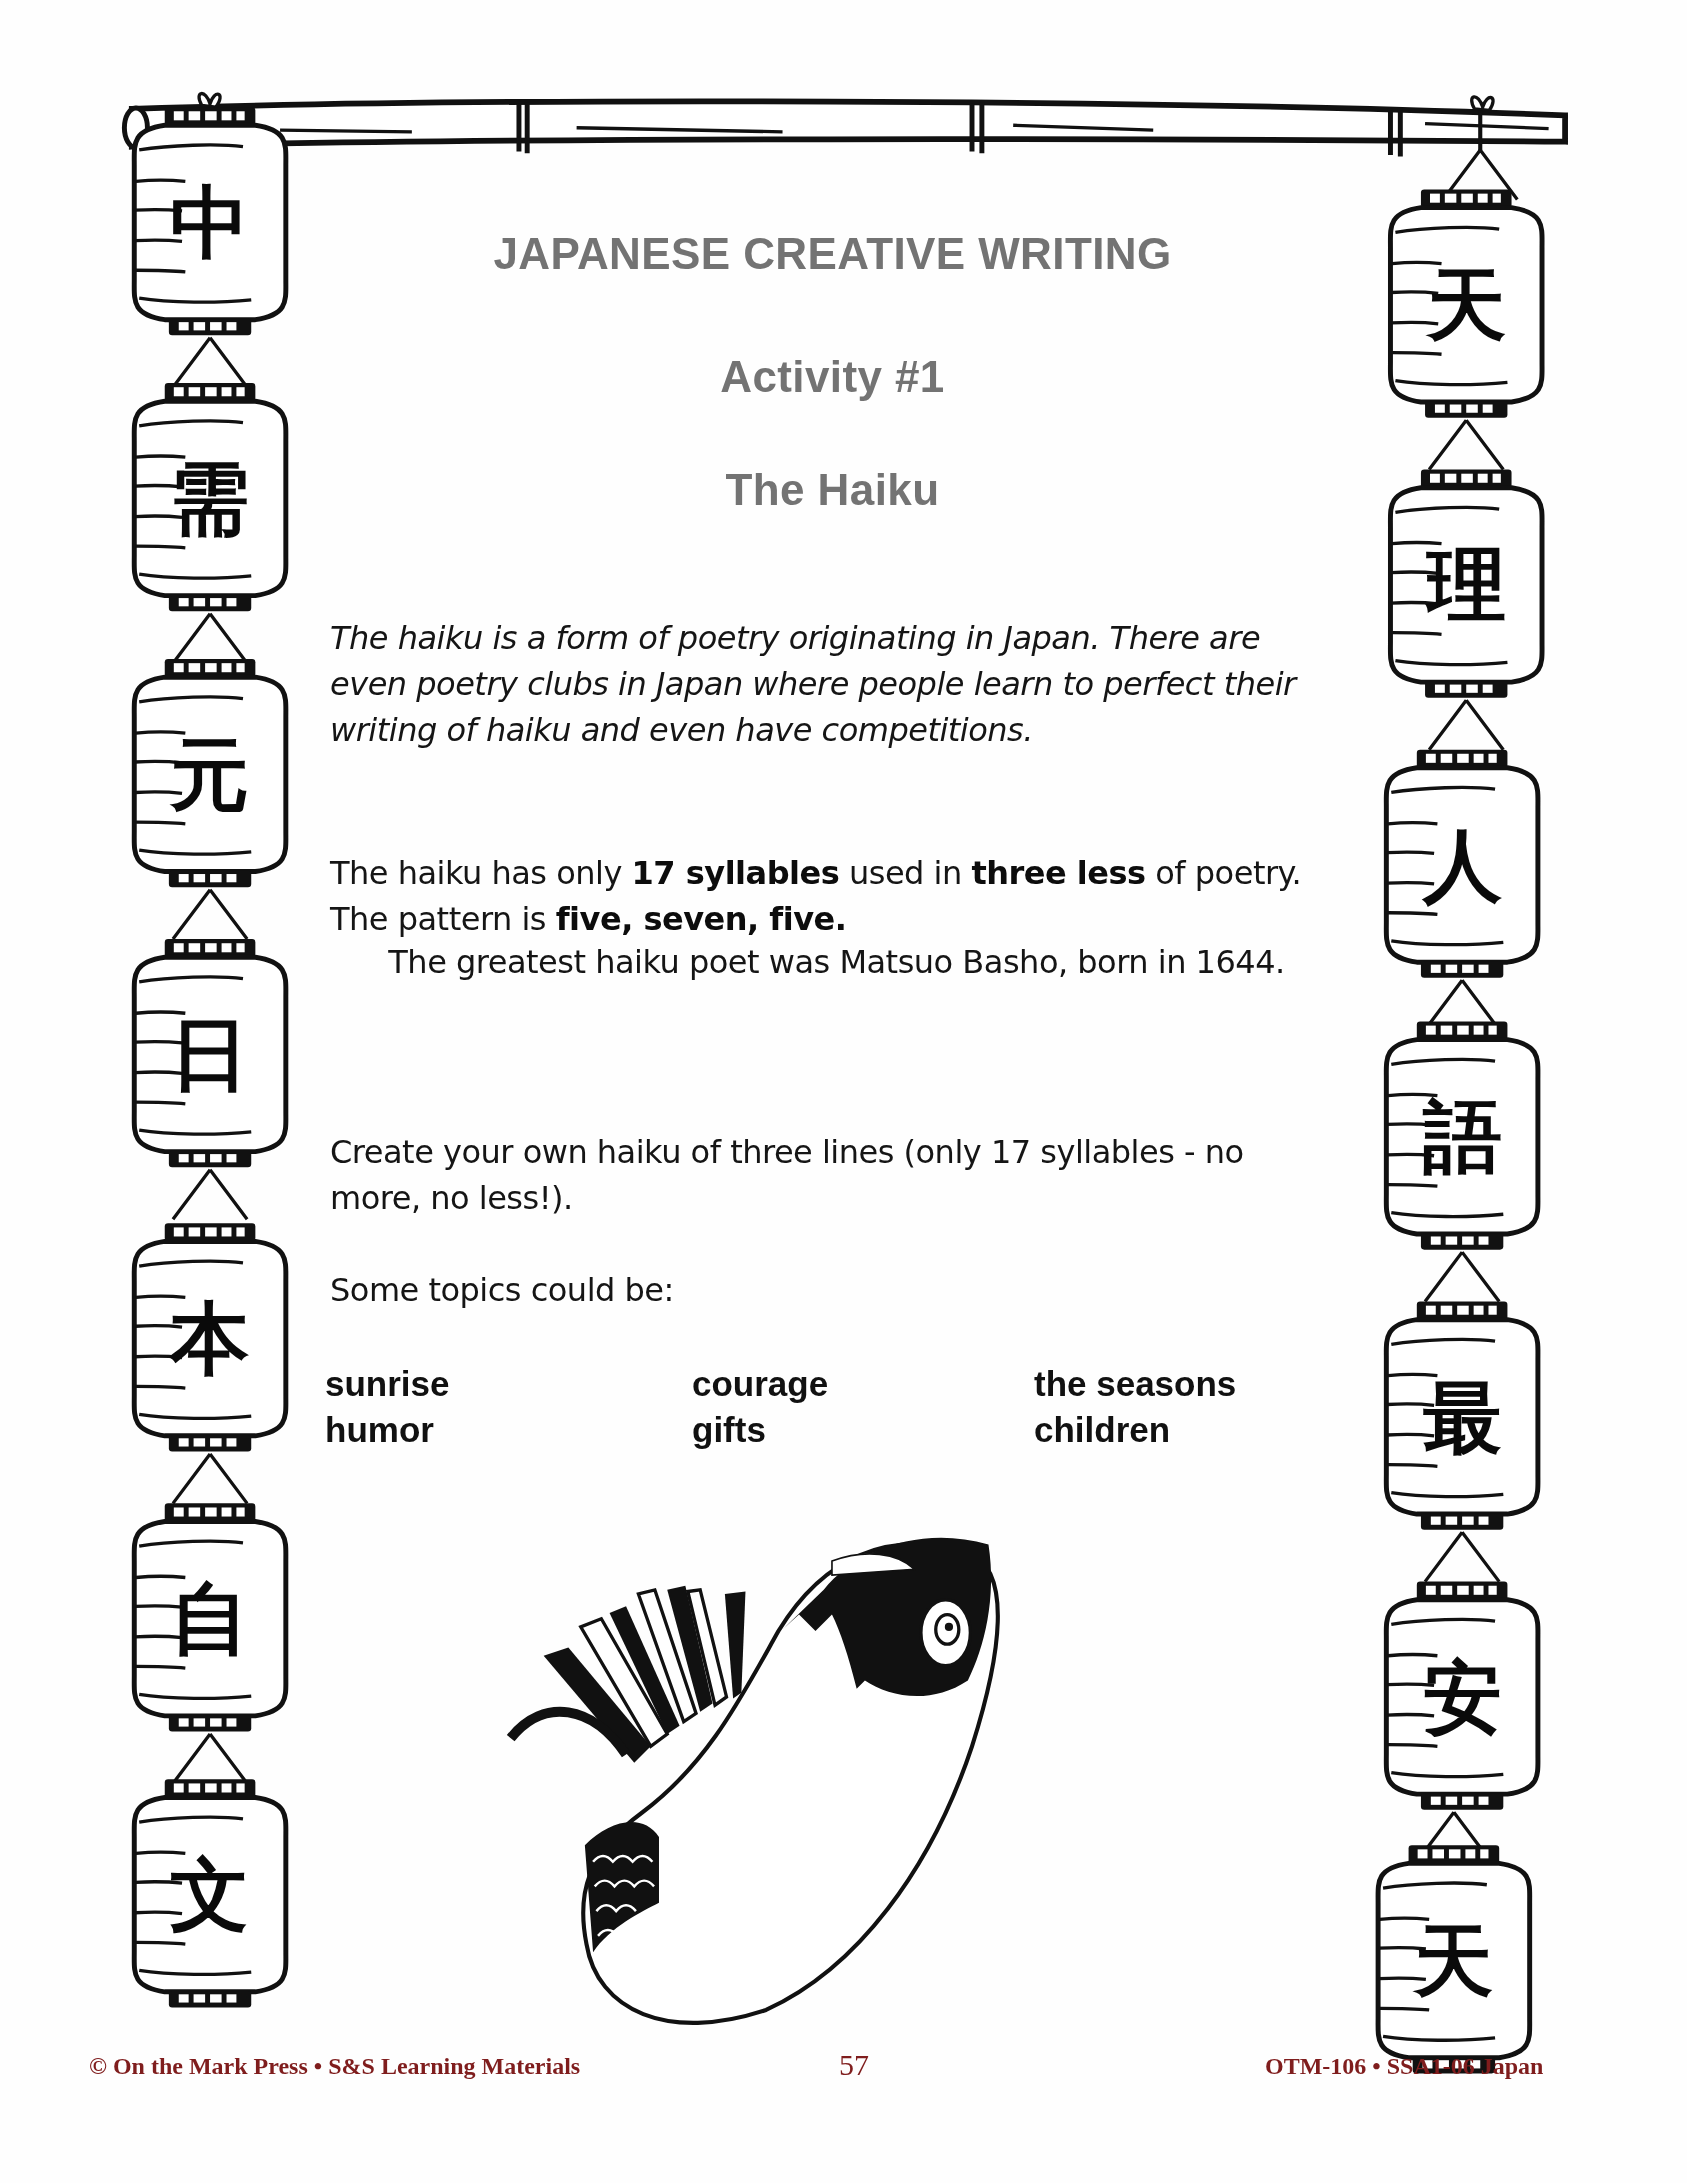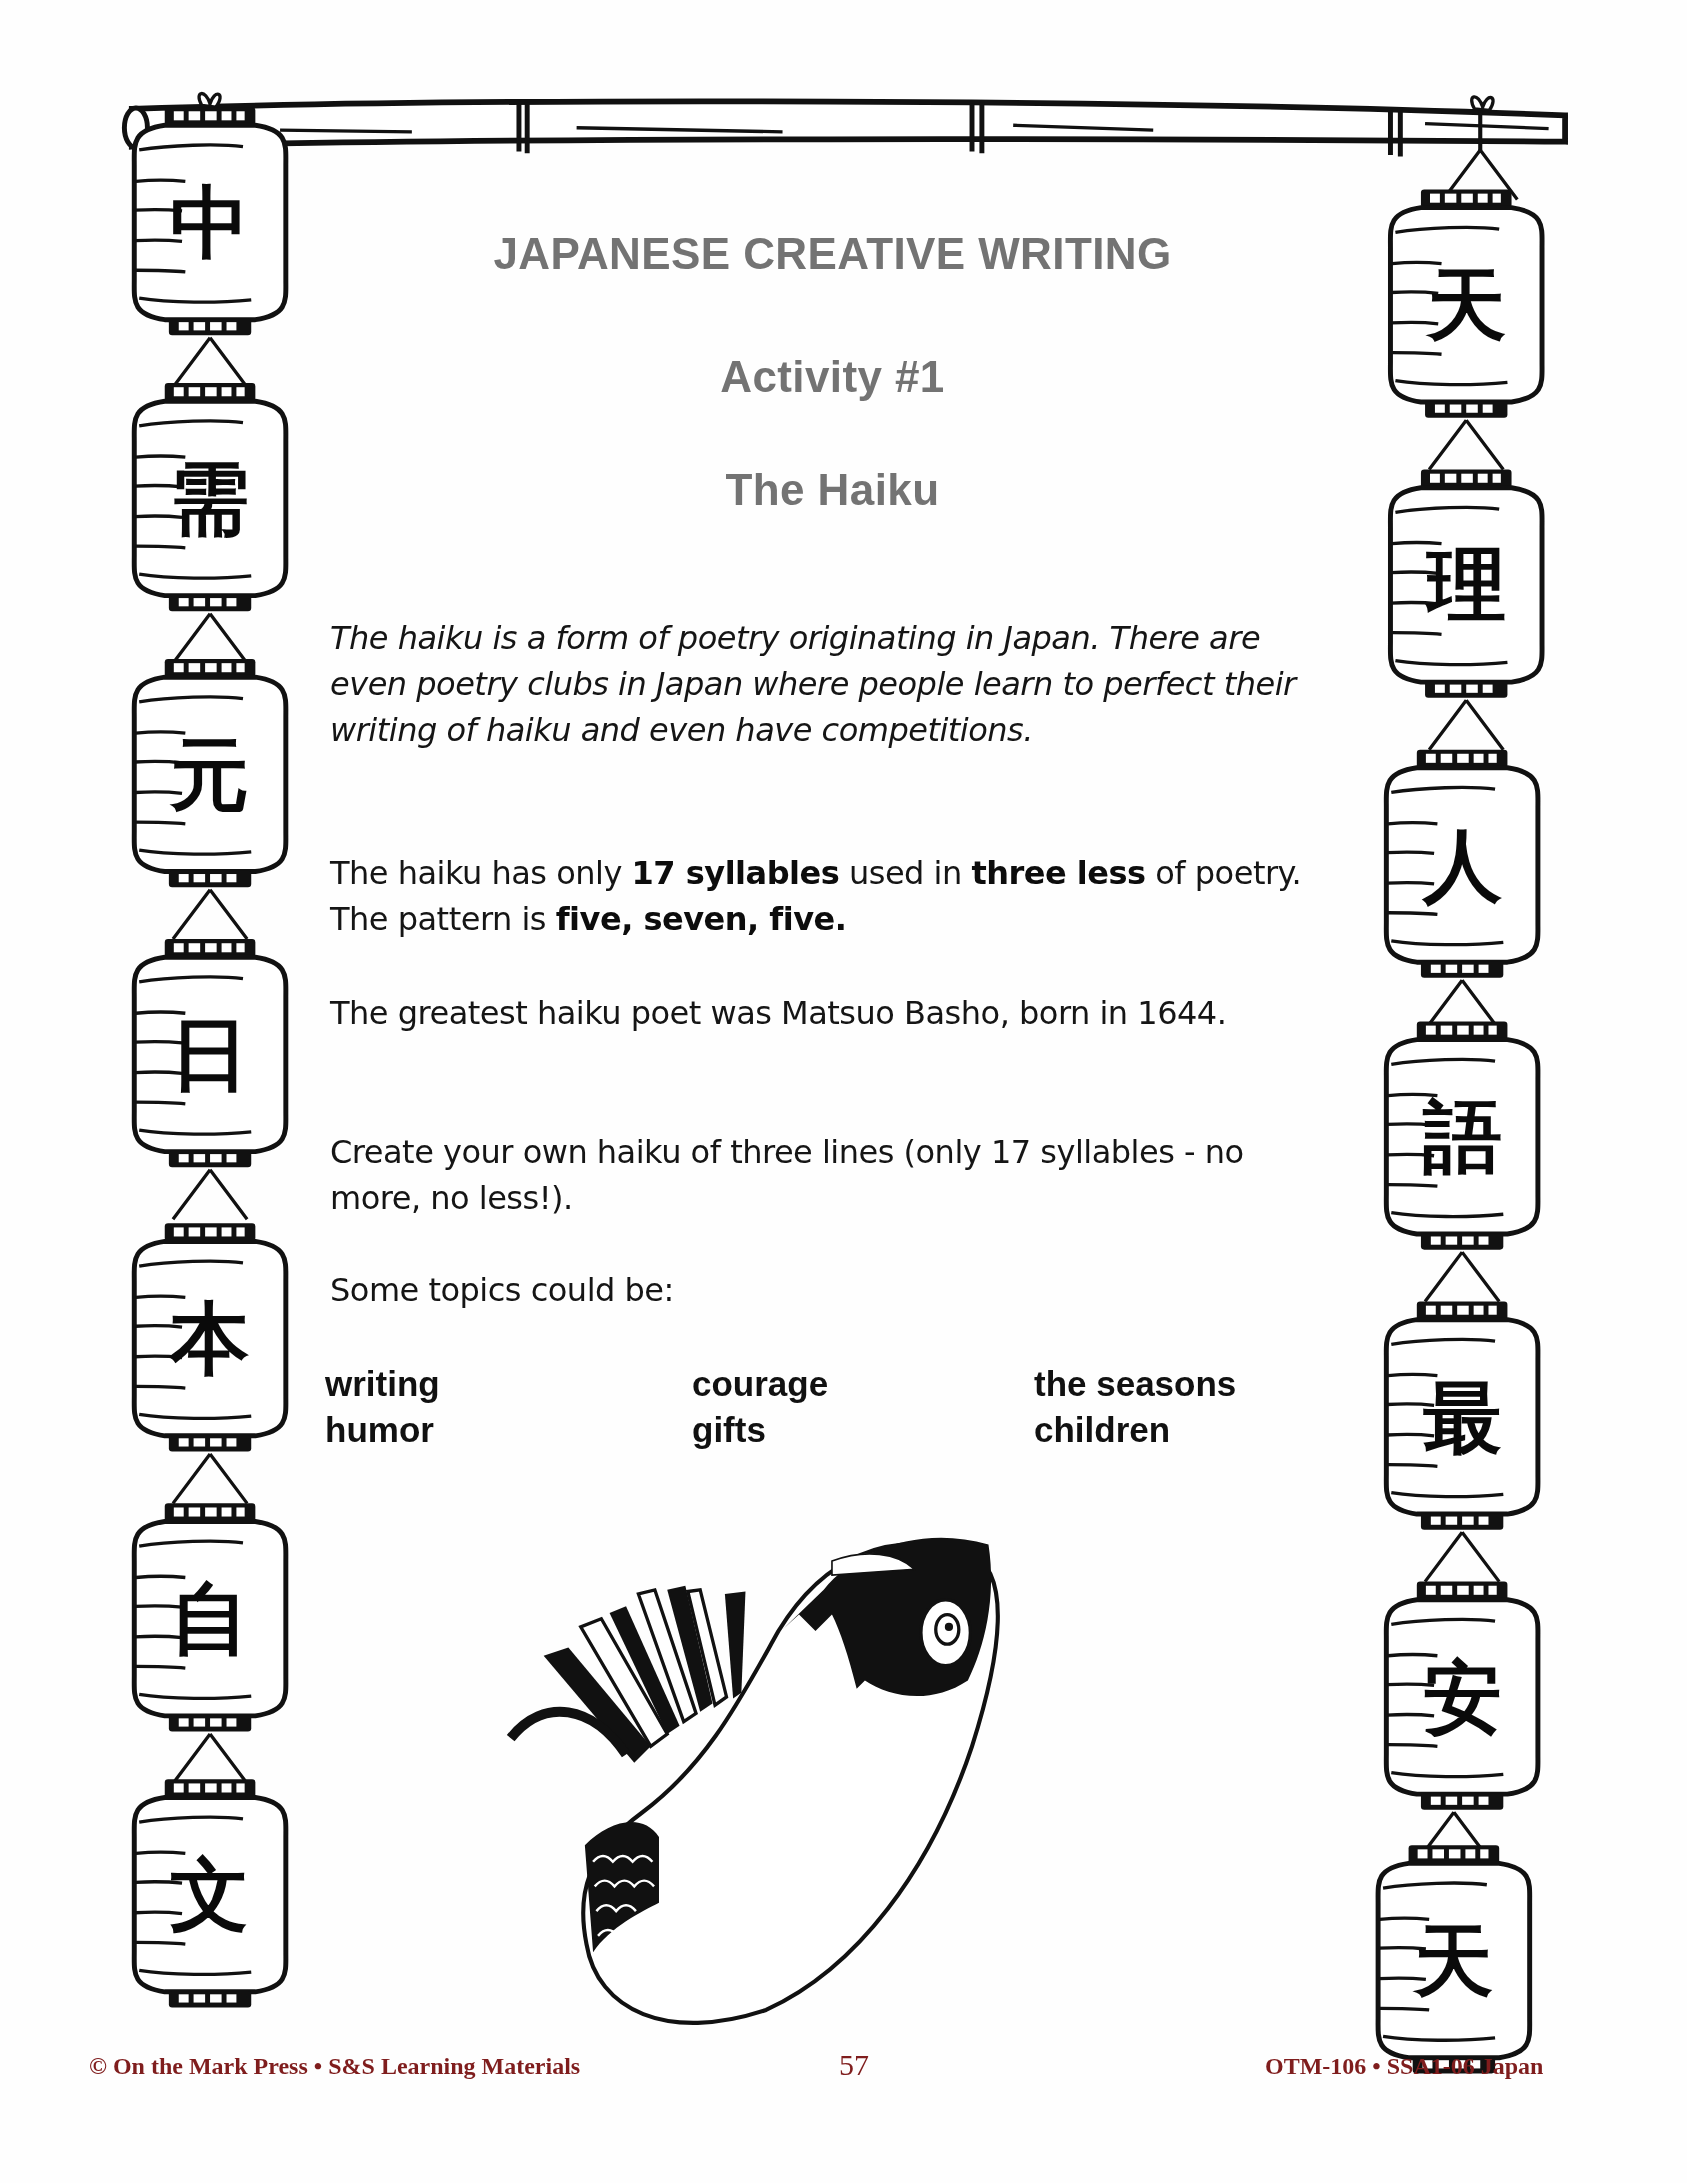--- a/index.html
+++ b/index.html
@@ -39,21 +39,21 @@
     left: 330px; width: 1013px;
     font-family: "DejaVu Sans", sans-serif;
     font-size: 32px;
     line-height: 46px;
     color: #151515;
     letter-spacing: -0.5px;
   }
   .body-text b { font-weight: bold; color: #0c0c0c; }
   .p1 { top: 615px; }
   .p2 { top: 850px; }
-  .p3 { top: 990px; }
+  .p3 { top: 939px; text-align: center; }
   .p4 { top: 1129px; }
   .p5 { top: 1267px; }
 
   .topics {
     position: absolute;
     left: 325px; top: 1361px; width: 1022px; height: 107px;
   }
   .topic {
     position: absolute;
     font-family: "Liberation Sans", sans-serif;
@@ -220,21 +220,21 @@
 
   <p class="body-text p2" style="margin:0;">
     <span>The haiku has only </span><b>17 syllables</b><span> used in </span><b>three less</b><span> of poetry.  The pattern is </span><b>five, seven, five.</b>
   </p>
 
   <p class="body-text p3" style="margin:0;">The greatest haiku poet was Matsuo Basho, born in 1644.</p>
   <p class="body-text p4" style="margin:0;">Create your own haiku of three lines (only 17 syllables - no more, no less!).</p>
   <p class="body-text p5" style="margin:0;">Some topics could be:</p>
 
   <div class="topics">
-    <span class="topic" style="left:0; top:0;">writing</span>
+    <span class="topic" style="left:0; top:0;">sunrise</span>
     <span class="topic" style="left:0; top:46px;">humor</span>
     <span class="topic" style="left:367px; top:0;">courage</span>
     <span class="topic" style="left:367px; top:46px;">gifts</span>
     <span class="topic" style="left:709px; top:0;">the seasons</span>
     <span class="topic" style="left:709px; top:46px;">children</span>
   </div>
 
   <div class="footer-text footer-left">© On the Mark Press • S&amp;S Learning Materials</div>
   <div class="footer-text footer-center">57</div>
   <div class="footer-text footer-right">OTM-106 • SSA1-06 Japan</div>

